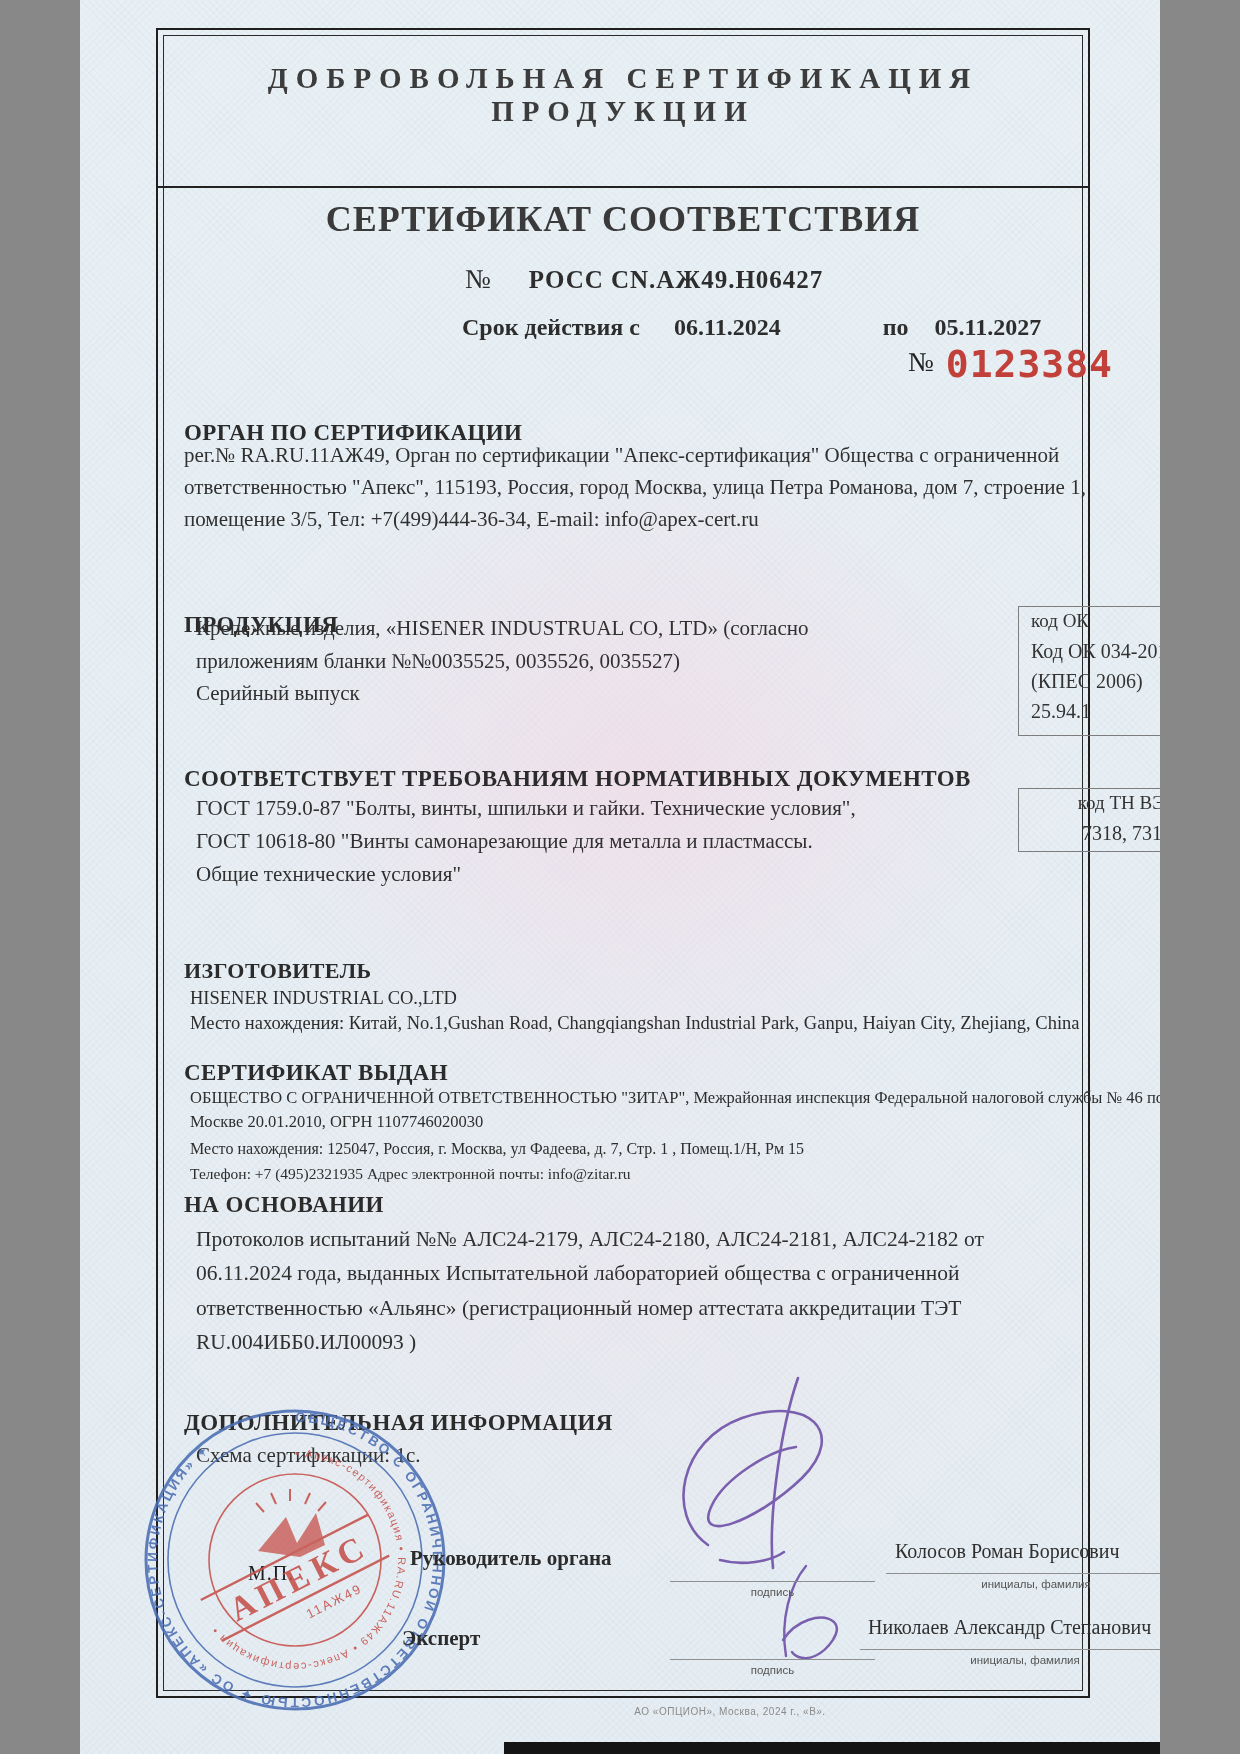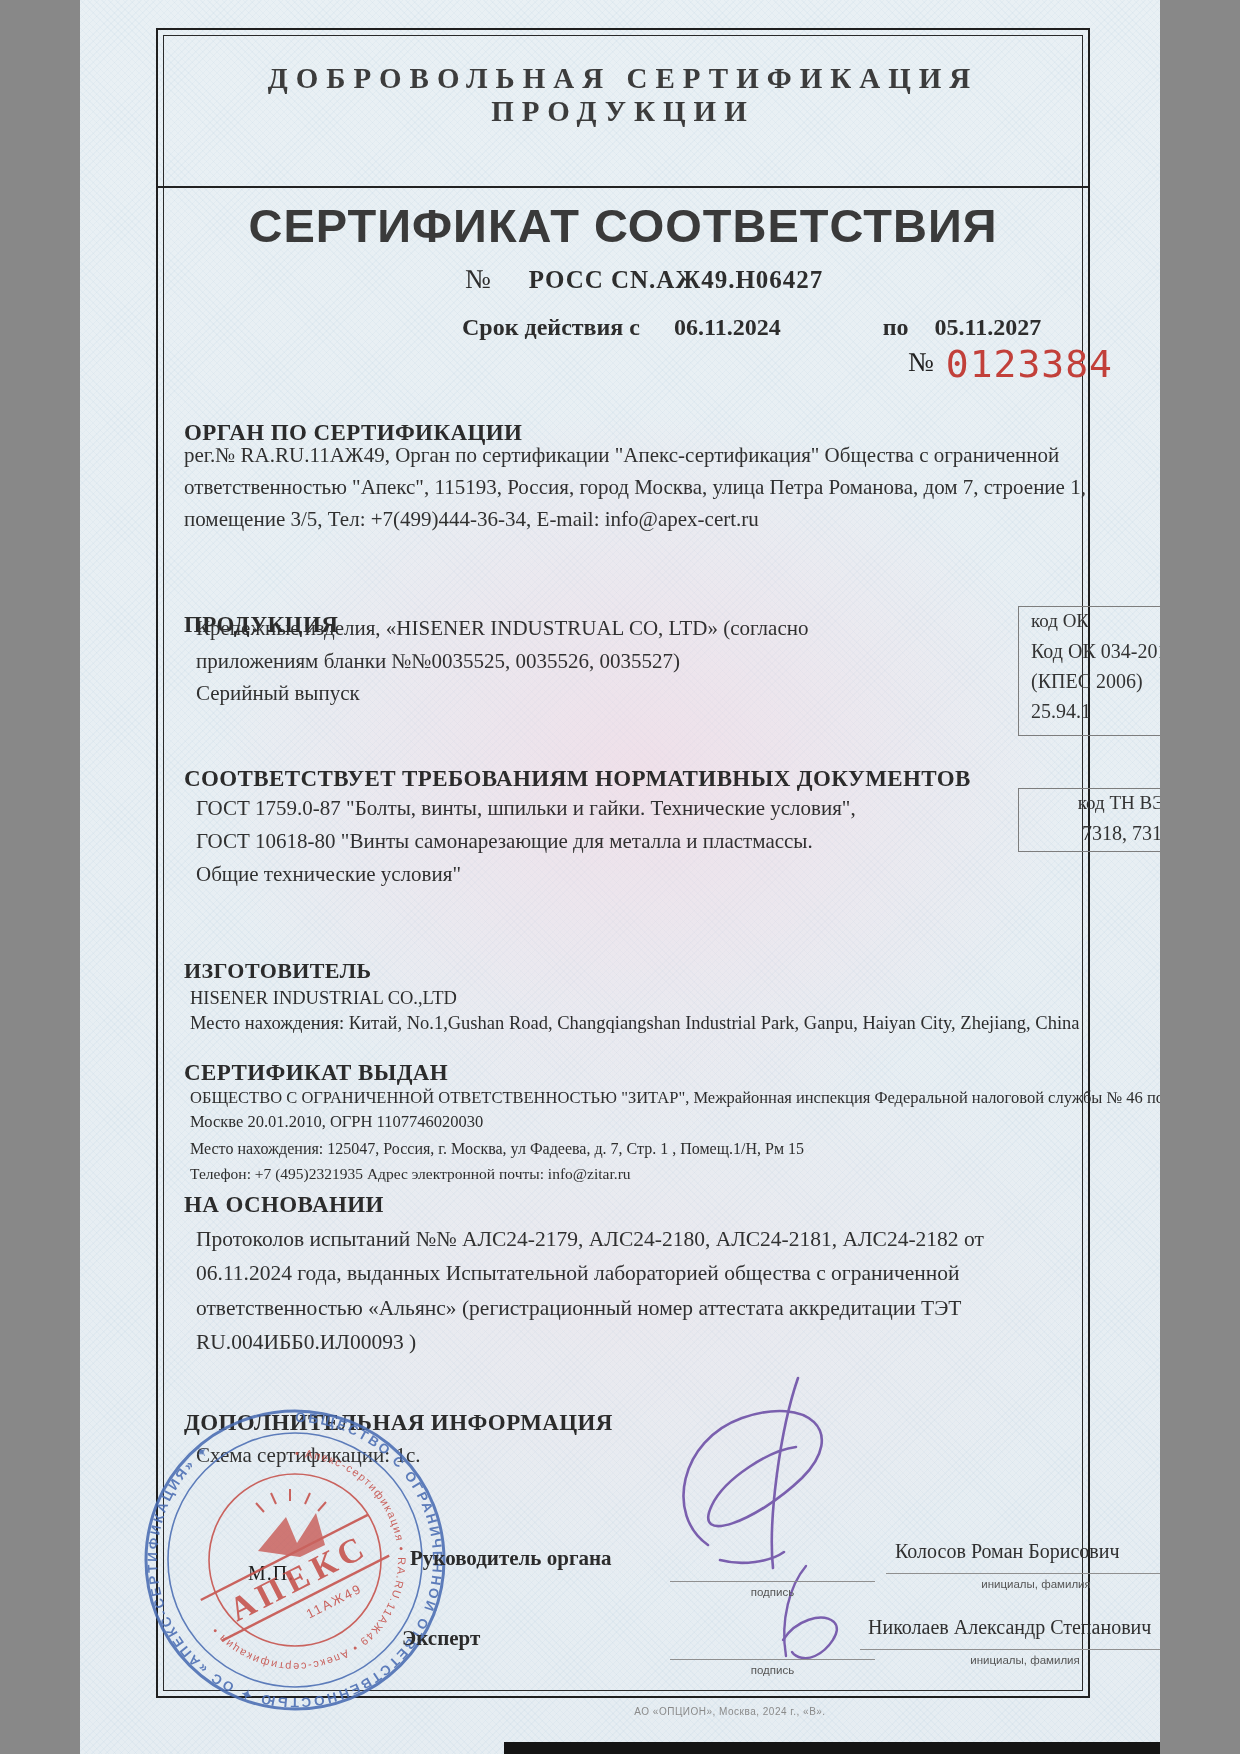--- a/index.html
+++ b/index.html
@@ -12,30 +12,30 @@
       repeating-linear-gradient(-45deg, rgba(110,160,195,.055) 0 1px, transparent 1px 5px),
       linear-gradient(#e9f0f4,#e6edf2);
     font-family:"Liberation Serif", serif;color:#2d2d2d;
   }
   .frame-outer{position:absolute;left:76px;top:28px;right:70px;bottom:56px;border:2.5px solid #1f1f1f;}
   .frame-inner{position:absolute;inset:5px;border:1px solid #2a2a2a;}
   .abs{position:absolute;}
   .banner{left:78px;right:72px;top:62px;text-align:center;font-weight:bold;font-size:29px;
     letter-spacing:8px;color:#3c3c3c;}
   .divider{left:78px;right:72px;top:186px;height:2px;background:#222;}
-  .title{left:78px;right:72px;top:198px;text-align:center;font-family:Liberation Sans, sans-serif;
-    font-weight:bold;font-size:47px;letter-spacing:1px;color:#3a3a3a;}
+  .title{left:78px;right:72px;top:198px;text-align:center;font-family:Liberation Serif, serif;
+    font-weight:bold;font-size:36px;letter-spacing:1px;color:#3a3a3a;}
   .numline{left:385px;top:264px;font-size:25px;}
   .numline .nosign{font-size:27px;}
   .numline .val{font-weight:bold;letter-spacing:1px;margin-left:38px;}
   .validity{left:382px;top:314px;font-size:24px;font-weight:bold;}
   .validity span{margin-right:0;}
   .serial{left:828px;top:342px;}
   .serial .nosign{font-size:27px;color:#222;vertical-align:6px;}
-  .serial .digits{font-family:"DejaVu Sans Mono",monospace;font-size:38px;color:#c2403a;letter-spacing:1px;margin-left:12px;}
+  .serial .digits{font-family:"DejaVu Sans Mono",monospace;font-size:38px;color:#c2403a;letter-spacing:1px;margin-left:12px;font-weight:bold;}
   .sec-head{font-weight:bold;font-size:23px;color:#2b2b2b;letter-spacing:.4px;}
   .body-text{font-size:21px;line-height:1.52;color:#303030;}
   .code-box{border:1px solid #7d7d7d;padding:0 12px;font-size:20px;line-height:1.5;color:#333;}
   .code-box .lbl{font-size:19px;}
   .sig-role{font-weight:bold;font-size:21px;color:#2b2b2b;}
   .sig-line{height:1px;background:#8f8f8f;}
   .sig-caption{font-size:11.5px;color:#555;font-family:"Liberation Sans",sans-serif;text-align:center;}
   .sig-name{font-size:20px;color:#2f2f2f;}
   .footer-note{font-size:21.5px;color:#3a3a3a;}
   .print-info{font-size:10px;color:#8a8a8a;font-family:"Liberation Sans",sans-serif;letter-spacing:.5px;}

